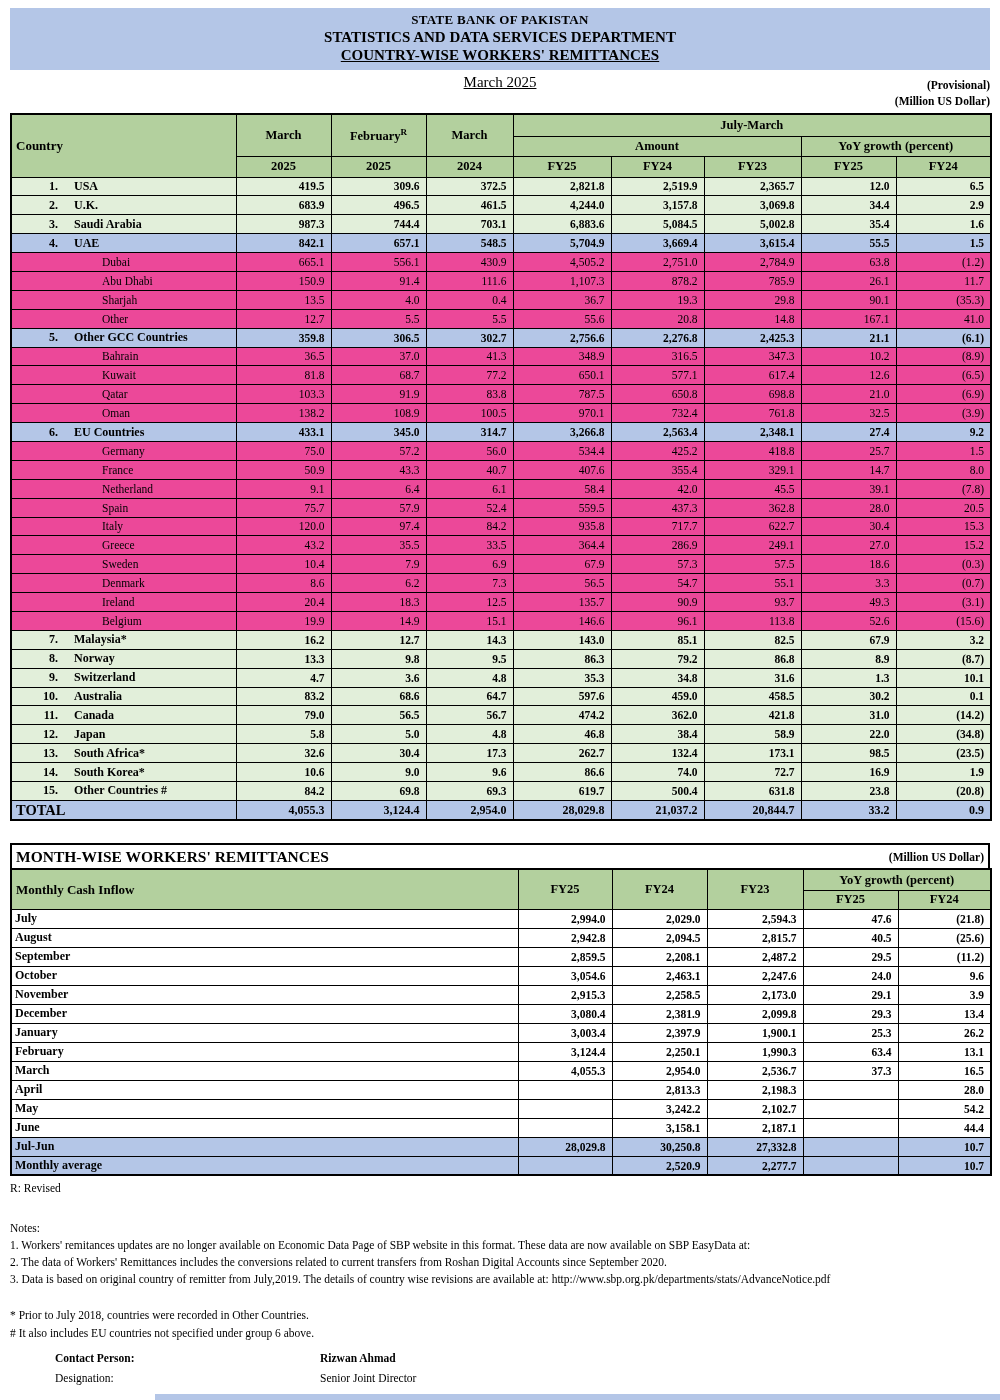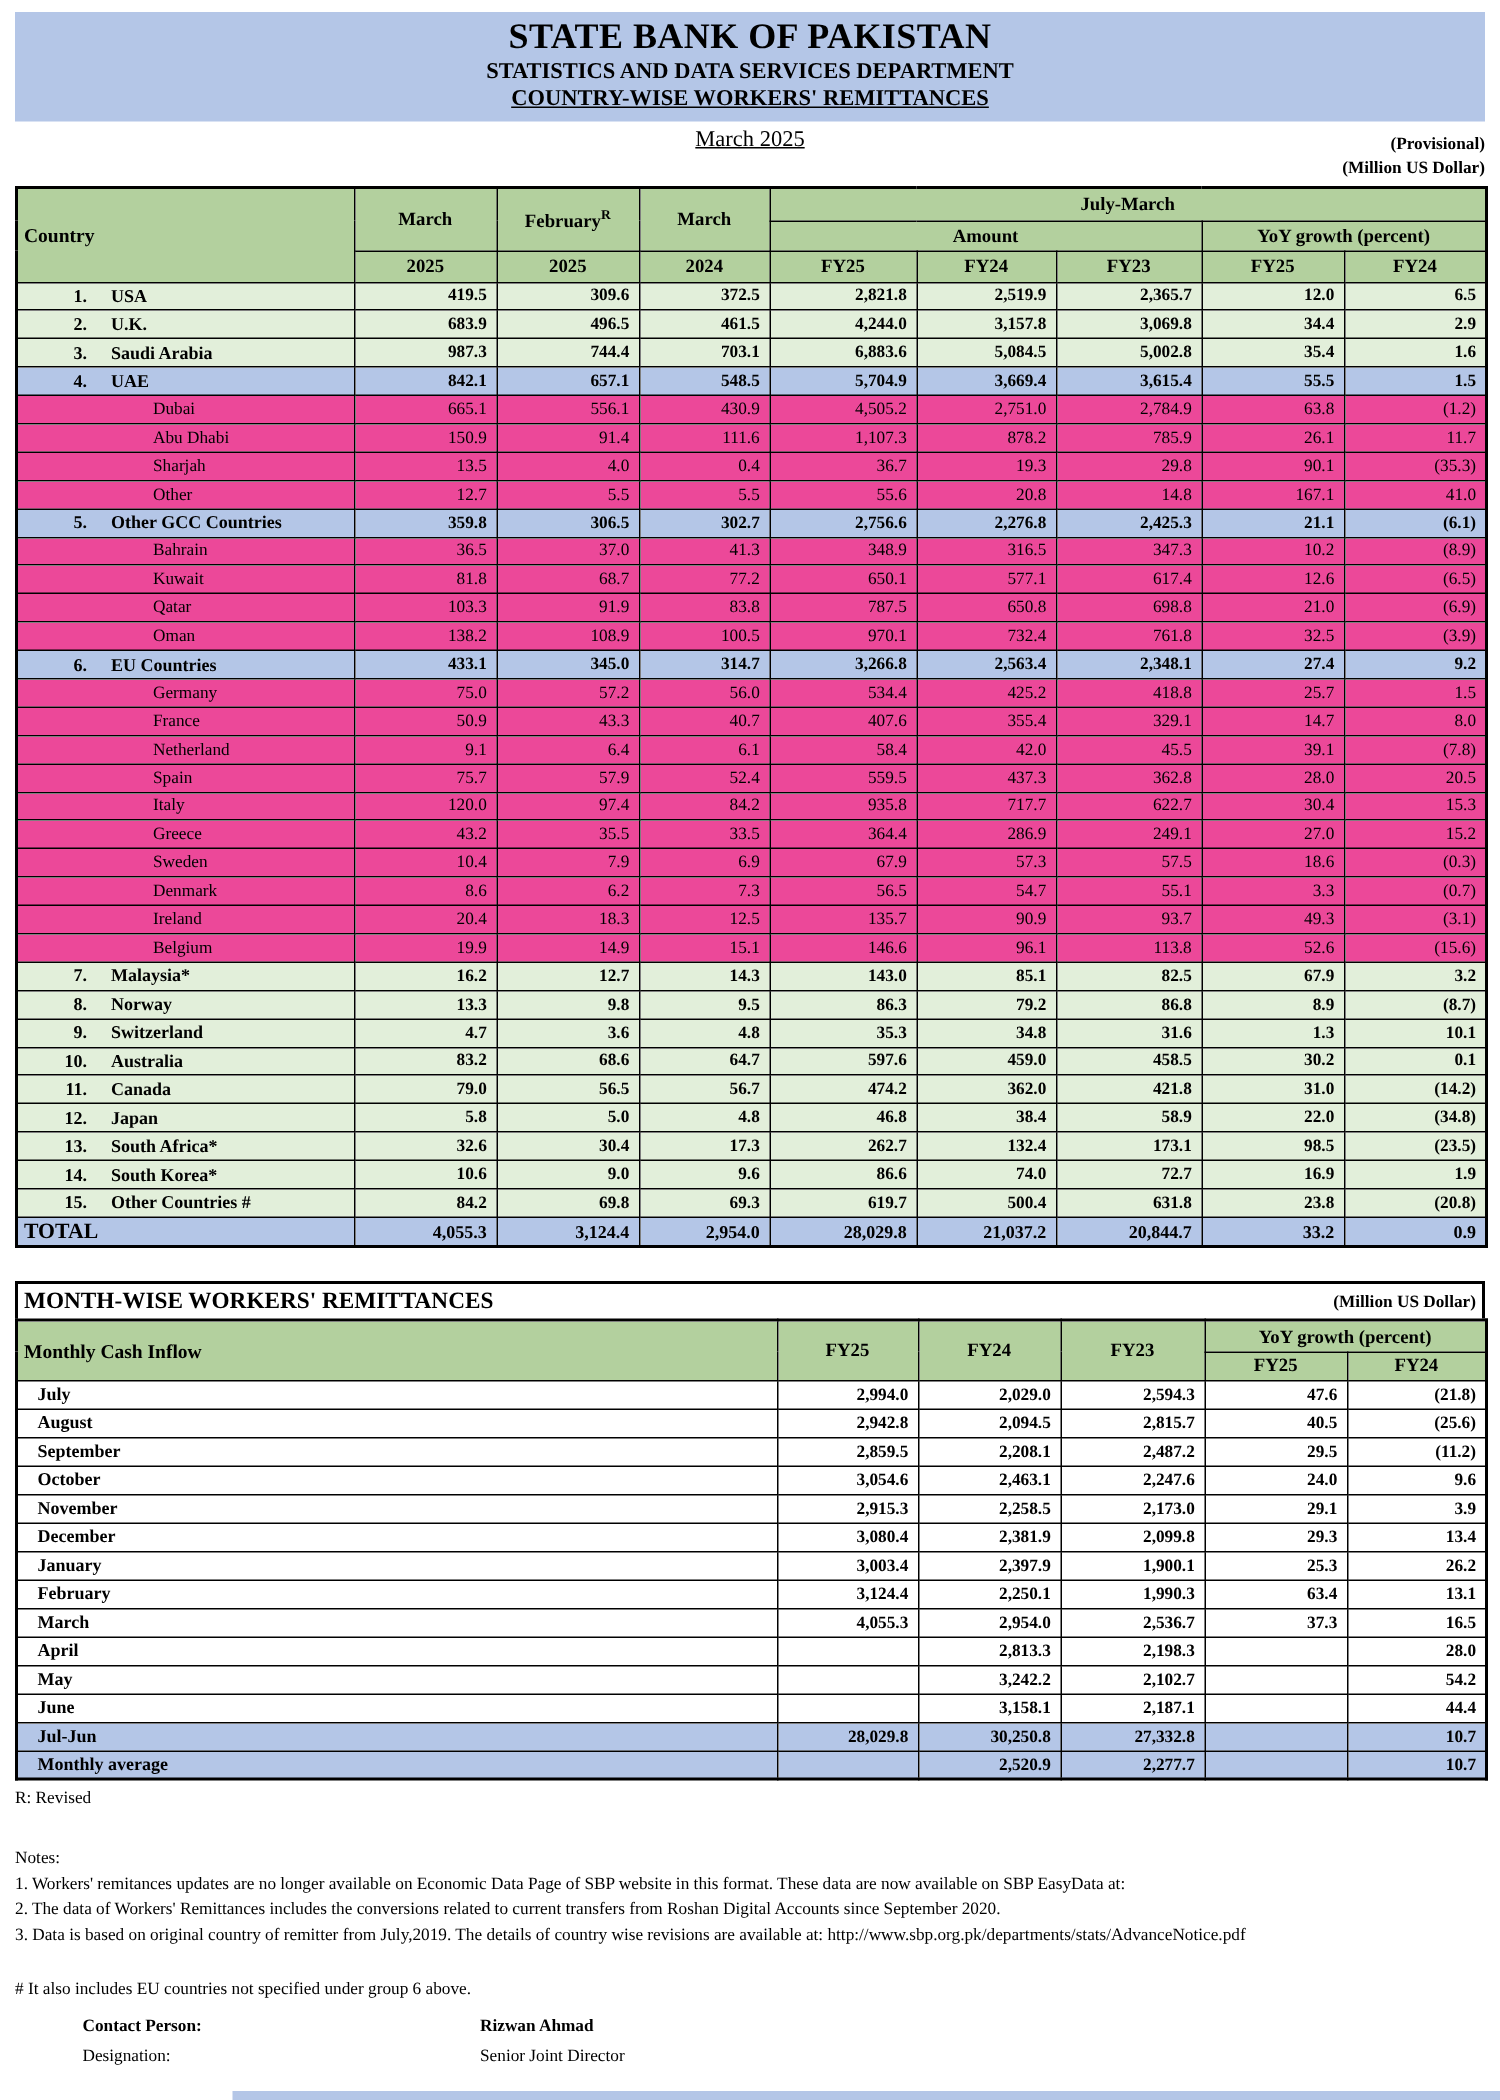--- a/index.html
+++ b/index.html
@@ -11,21 +11,21 @@
   }
   *{box-sizing:border-box;margin:0;padding:0;}
   html,body{background:#fff;}
   body{
     width:1000px;height:1400px;overflow:hidden;position:relative;
     font-family:"Liberation Serif","DejaVu Serif",serif;color:#000;
   }
   .page{padding:8px 10px 0 10px;}
   
   .banner{background:var(--banner-blue);text-align:center;padding:4px 0 6px 0;}
-  .banner .t1{font-size:24px;font-weight:bold;letter-spacing:.3px;}
+  .banner .t1{font-size:13px;font-weight:bold;letter-spacing:.3px;}
   .banner .t2{font-size:15px;font-weight:bold;margin-top:1px;}
   .banner .t3{font-size:15px;font-weight:bold;text-decoration:underline;margin-top:1px;}
   .period-row{position:relative;text-align:center;height:22px;margin-top:3px;}
   .period{font-size:15px;font-weight:normal;text-decoration:underline;}
   .provisional{position:absolute;right:0;top:6px;font-size:11.5px;font-weight:bold;}
   .unit-line{text-align:right;font-size:11.5px;font-weight:bold;height:16px;margin-bottom:2px;}
   
   table{border-collapse:collapse;table-layout:fixed;width:980px;border:2px solid #000;}
   th,td{border:1px solid #000;vertical-align:middle;overflow:hidden;white-space:nowrap;}
   thead th{background:var(--header-green);font-weight:bold;font-size:12.5px;text-align:center;}
@@ -49,21 +49,21 @@
   tr.row-total td{height:20px;}
   tr.row-total .nm{margin-left:4px;font-size:14.5px;}
   tr.row-total td.val{font-weight:bold;font-size:12px;}
   
   .month-title{width:980px;margin-top:22px;border:2px solid #000;border-bottom:0;
     display:flex;justify-content:space-between;align-items:center;height:25px;padding:0 4px;}
   .month-title .mt{font-size:15.5px;font-weight:bold;}
   .month-title .mu{font-size:11.5px;font-weight:bold;}
   #month-table thead tr:nth-child(1) th{height:21px;}
   #month-table thead tr:nth-child(2) th{height:19px;}
-  #month-table td.m-name{text-align:left;padding-left:13px;font-weight:bold;font-size:12px;}
+  #month-table td.m-name{text-align:left;padding-left:3px;font-weight:bold;font-size:12px;}
   #month-table tbody td{height:19px;}
   #month-table td.val{font-weight:bold;}
   #month-table tr.row-mtotal{background:var(--row-blue);}
   
   .revised{font-size:11.5px;margin-top:6px;}
   .notes{margin-top:26px;font-size:11.5px;line-height:17px;}
   .symbol-notes{margin-top:18px;font-size:11.5px;line-height:18px;}
   .contact{margin-top:6px;font-size:11.5px;}
   .contact .crow{display:flex;height:20px;align-items:center;}
   .contact .clabel{width:310px;padding-left:45px;}
@@ -648,20 +648,21 @@
   <div class="notes">
     <div>Notes:</div>
     <div id="notes-lines">
         <div>1. Workers' remitances updates are no longer available on Economic Data Page of SBP website in this format. These data are now available on SBP EasyData at:</div>
         <div>2. The data of Workers' Remittances includes the conversions related to current transfers from Roshan Digital Accounts since September 2020.</div>
         <div>3.  Data is based on original country of remitter from July,2019. The details of country wise revisions are available at: http://www.sbp.org.pk/departments/stats/AdvanceNotice.pdf</div>
       </div>
   </div>
 
   <div class="symbol-notes" id="symbol-notes">
+      <div>* Prior to July 2018, countries were recorded in Other Countries.</div>
       <div># It also includes EU countries not specified under group 6 above.</div>
     </div>
 
   <div class="contact" id="contact-block">
       <div class="crow">
         <span class="clabel">Contact Person:</span>
         <span class="cvalue">Rizwan Ahmad</span>
       </div>
       <div class="crow">
         <span class="clabel">Designation:</span>

